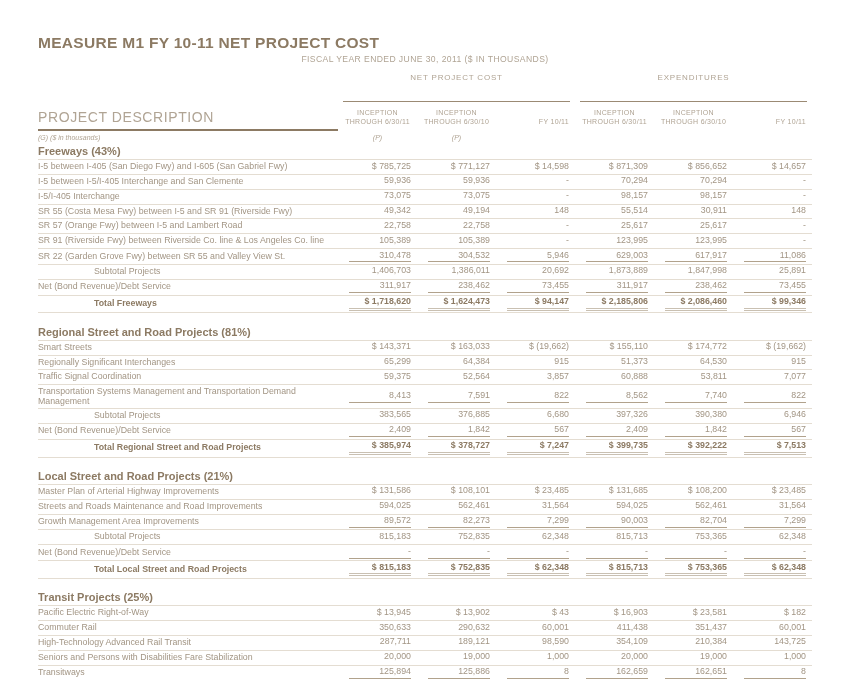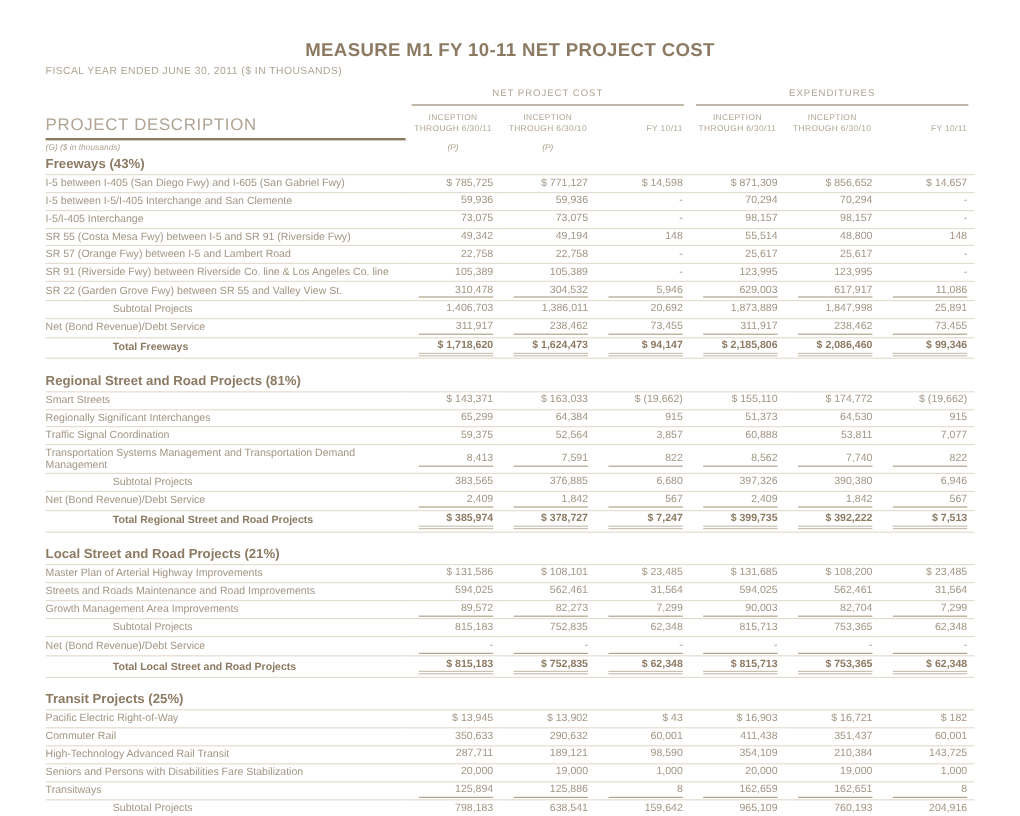--- a/index.html
+++ b/index.html
@@ -14,38 +14,37 @@
   html,body{margin:0;padding:0;}
   body{
     width:850px;height:680px;background:#ffffff;
     font-family:"Liberation Sans",sans-serif;
     overflow:hidden;
   }
   .page{padding:34px 38px 0 38px;}
   .title{
     margin:0;font-size:15.5px;font-weight:bold;color:var(--accent-dark);
     letter-spacing:0.3px;
-    text-align:center;
   }
   .subtitle{
-    margin:2px 0 0 0;font-size:8.6px;color:var(--note-text);letter-spacing:0.4px;
+    margin:2px 0 0 0;font-size:8.6px;color:var(--note-text);letter-spacing:0.4px;text-align:center;
   }
   table{
     width:774px;border-collapse:collapse;table-layout:fixed;margin-top:9px;
   }
   col.c-desc{width:300px;}
   col.c-num{width:79px;}
   th,td{font-weight:normal;}
   
   th.group{
     font-size:8px;color:var(--note-text);letter-spacing:0.8px;
     padding:0 0 0 0;vertical-align:bottom;
   }
   th.group .g-inner{
-    border-bottom:1px solid #9b8a74;padding-bottom:5px;margin:0 5px;text-align:center;
+    border-bottom:1px solid #9b8a74;padding-bottom:19px;margin:0 5px;text-align:center;
   }
   
   th.desc-h{
     text-align:left;font-size:14px;color:var(--note-text);letter-spacing:0.6px;
     vertical-align:bottom;border-bottom:2px solid var(--accent-dark);padding:6px 0 4px 0;
   }
   th.sub{
     font-size:7px;color:var(--note-text);text-align:center;vertical-align:bottom;
     padding:6px 2px 4px 2px;line-height:1.3;white-space:pre-line;letter-spacing:0.3px;
   }
@@ -155,21 +154,21 @@
           <td class="num"><span class="v">98,157</span></td>
           <td class="num"><span class="v">98,157</span></td>
           <td class="num"><span class="v">-</span></td>
         </tr>
         <tr class="data">
           <td class="desc">SR 55 (Costa Mesa Fwy) between I-5 and SR 91 (Riverside Fwy)</td>
           <td class="num"><span class="v">49,342</span></td>
           <td class="num"><span class="v">49,194</span></td>
           <td class="num"><span class="v">148</span></td>
           <td class="num"><span class="v">55,514</span></td>
-          <td class="num"><span class="v">48,800</span></td>
+          <td class="num"><span class="v">30,911</span></td>
           <td class="num"><span class="v">148</span></td>
         </tr>
         <tr class="data">
           <td class="desc">SR 57 (Orange Fwy) between I-5 and Lambert Road</td>
           <td class="num"><span class="v">22,758</span></td>
           <td class="num"><span class="v">22,758</span></td>
           <td class="num"><span class="v">-</span></td>
           <td class="num"><span class="v">25,617</span></td>
           <td class="num"><span class="v">25,617</span></td>
           <td class="num"><span class="v">-</span></td>
@@ -353,21 +352,21 @@
         </tr>
         <tr class="section-title">
           <td colspan="7">Transit Projects (25%)</td>
         </tr>
         <tr class="data">
           <td class="desc">Pacific Electric Right-of-Way</td>
           <td class="num"><span class="v">$ 13,945</span></td>
           <td class="num"><span class="v">$ 13,902</span></td>
           <td class="num"><span class="v">$ 43</span></td>
           <td class="num"><span class="v">$ 16,903</span></td>
-          <td class="num"><span class="v">$ 16,721</span></td>
+          <td class="num"><span class="v">$ 23,581</span></td>
           <td class="num"><span class="v">$ 182</span></td>
         </tr>
         <tr class="data">
           <td class="desc">Commuter Rail</td>
           <td class="num"><span class="v">350,633</span></td>
           <td class="num"><span class="v">290,632</span></td>
           <td class="num"><span class="v">60,001</span></td>
           <td class="num"><span class="v">411,438</span></td>
           <td class="num"><span class="v">351,437</span></td>
           <td class="num"><span class="v">60,001</span></td>

